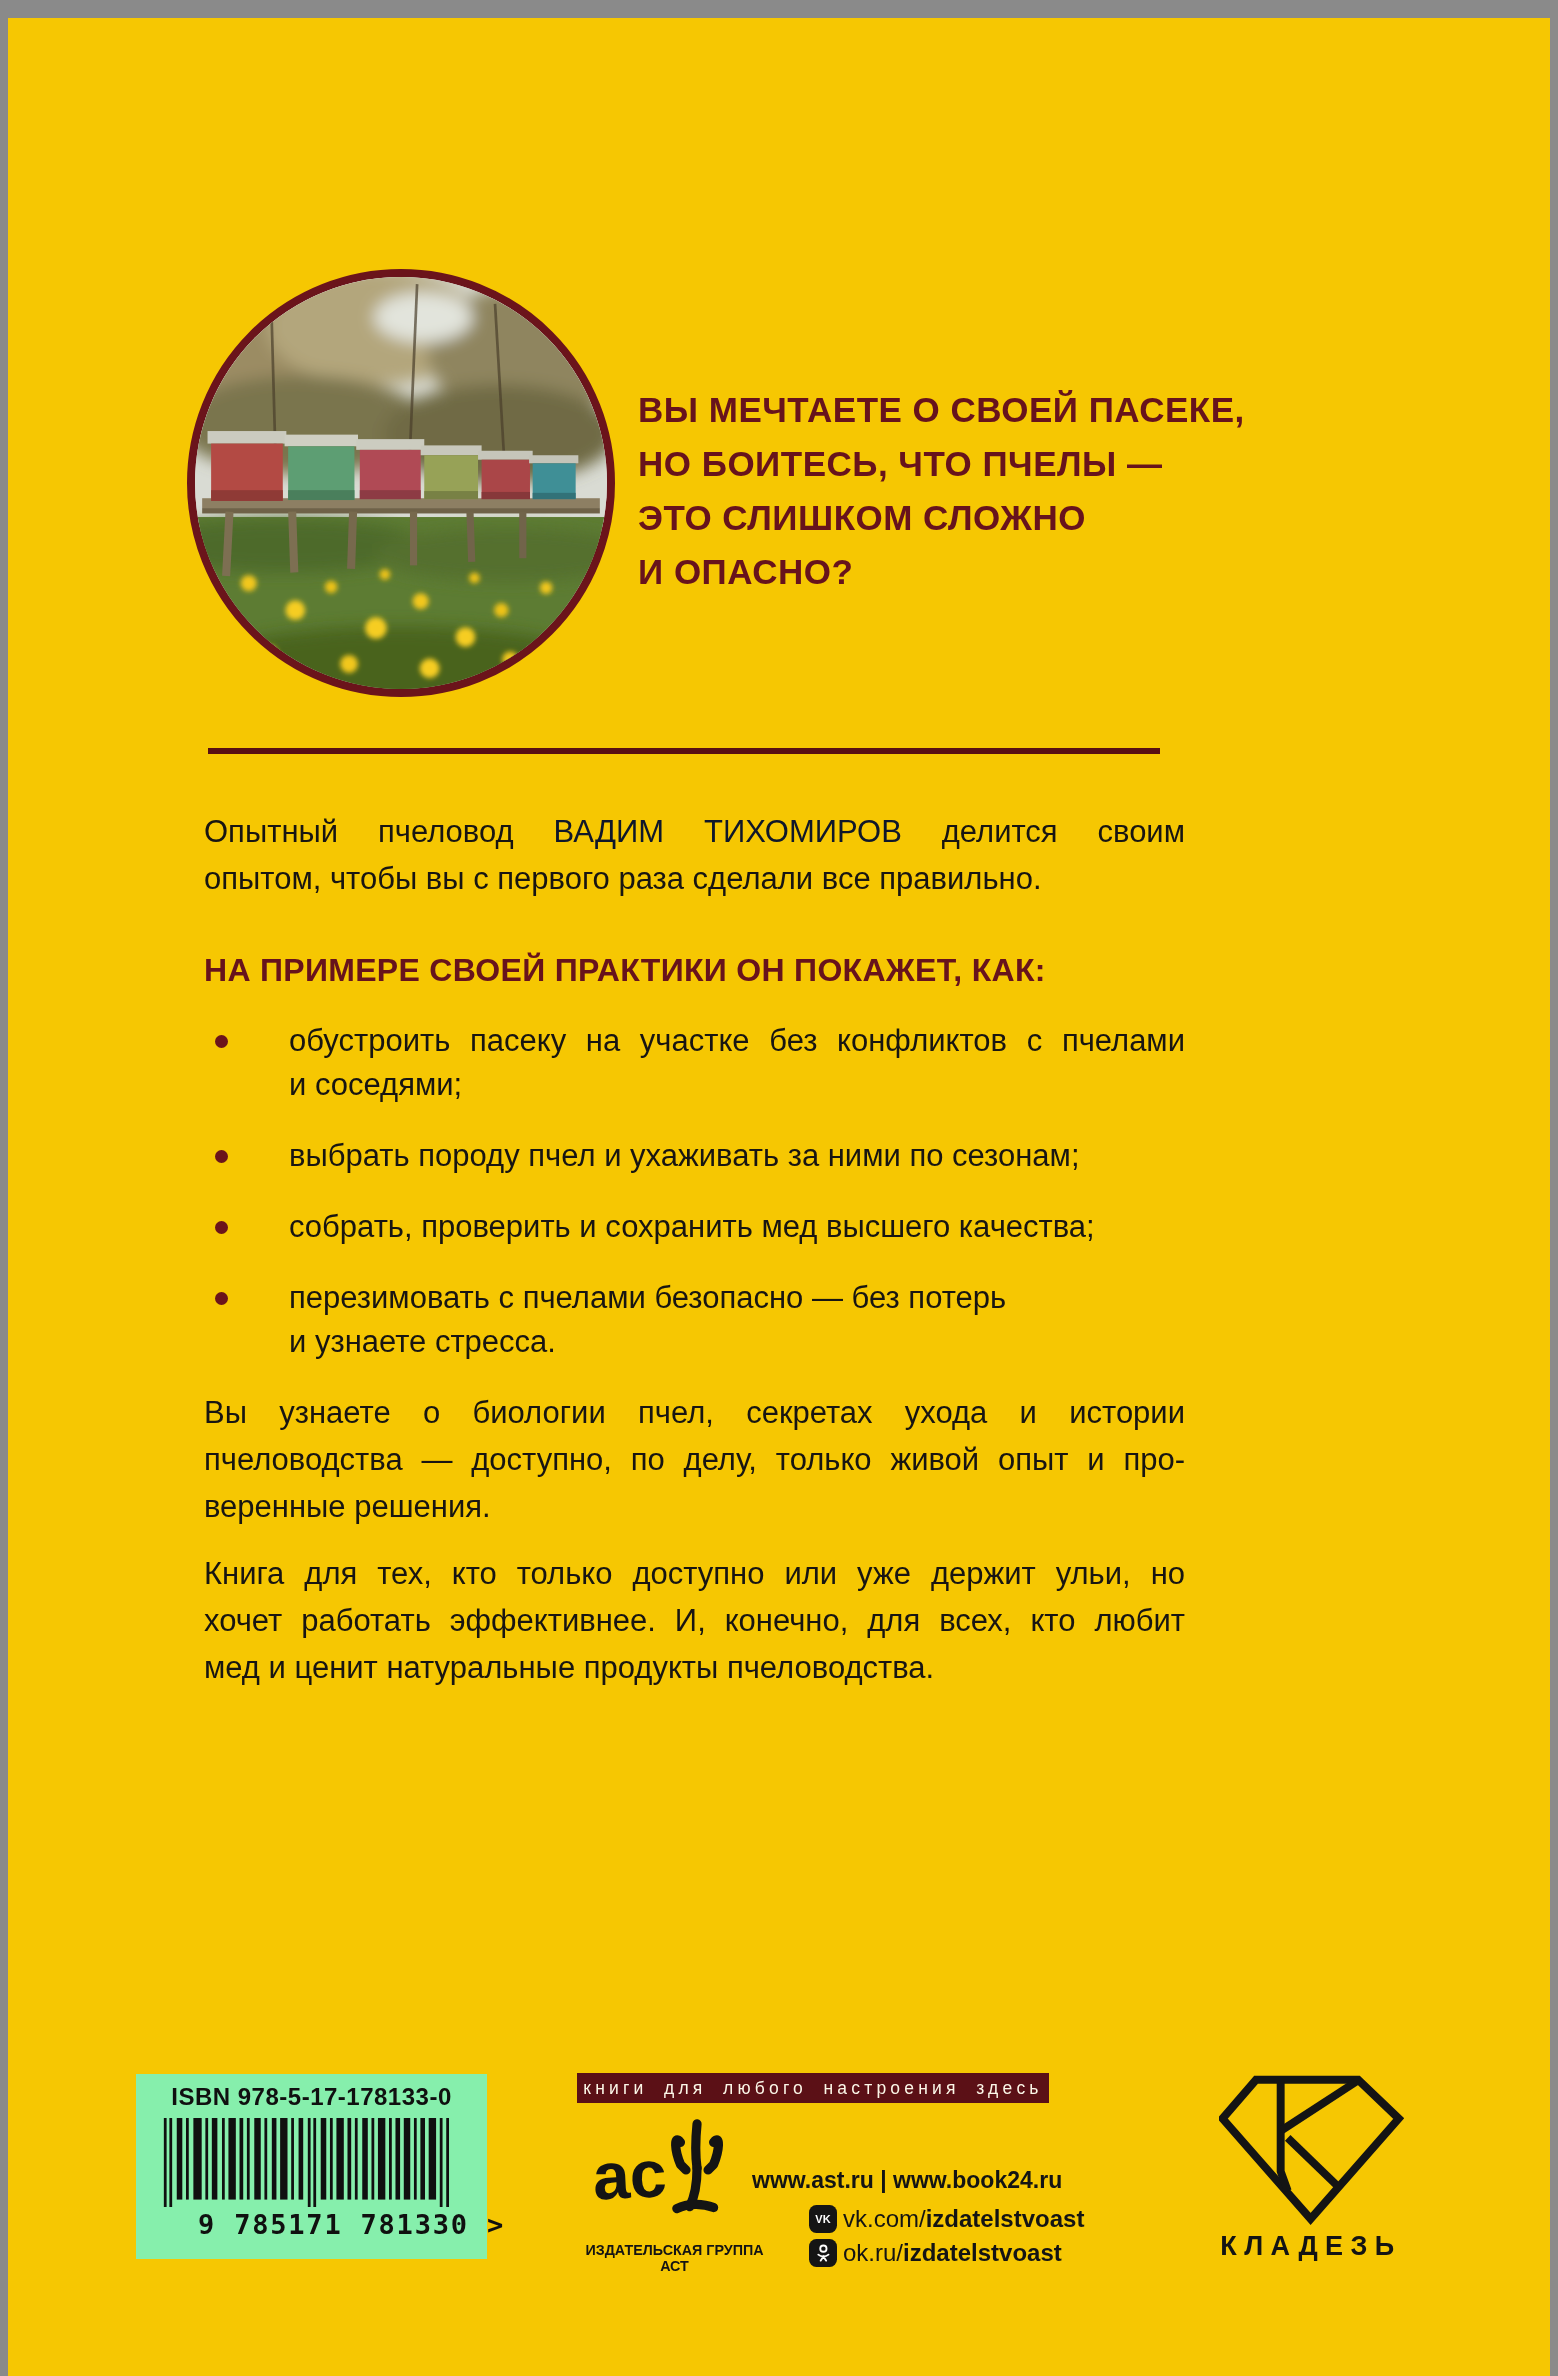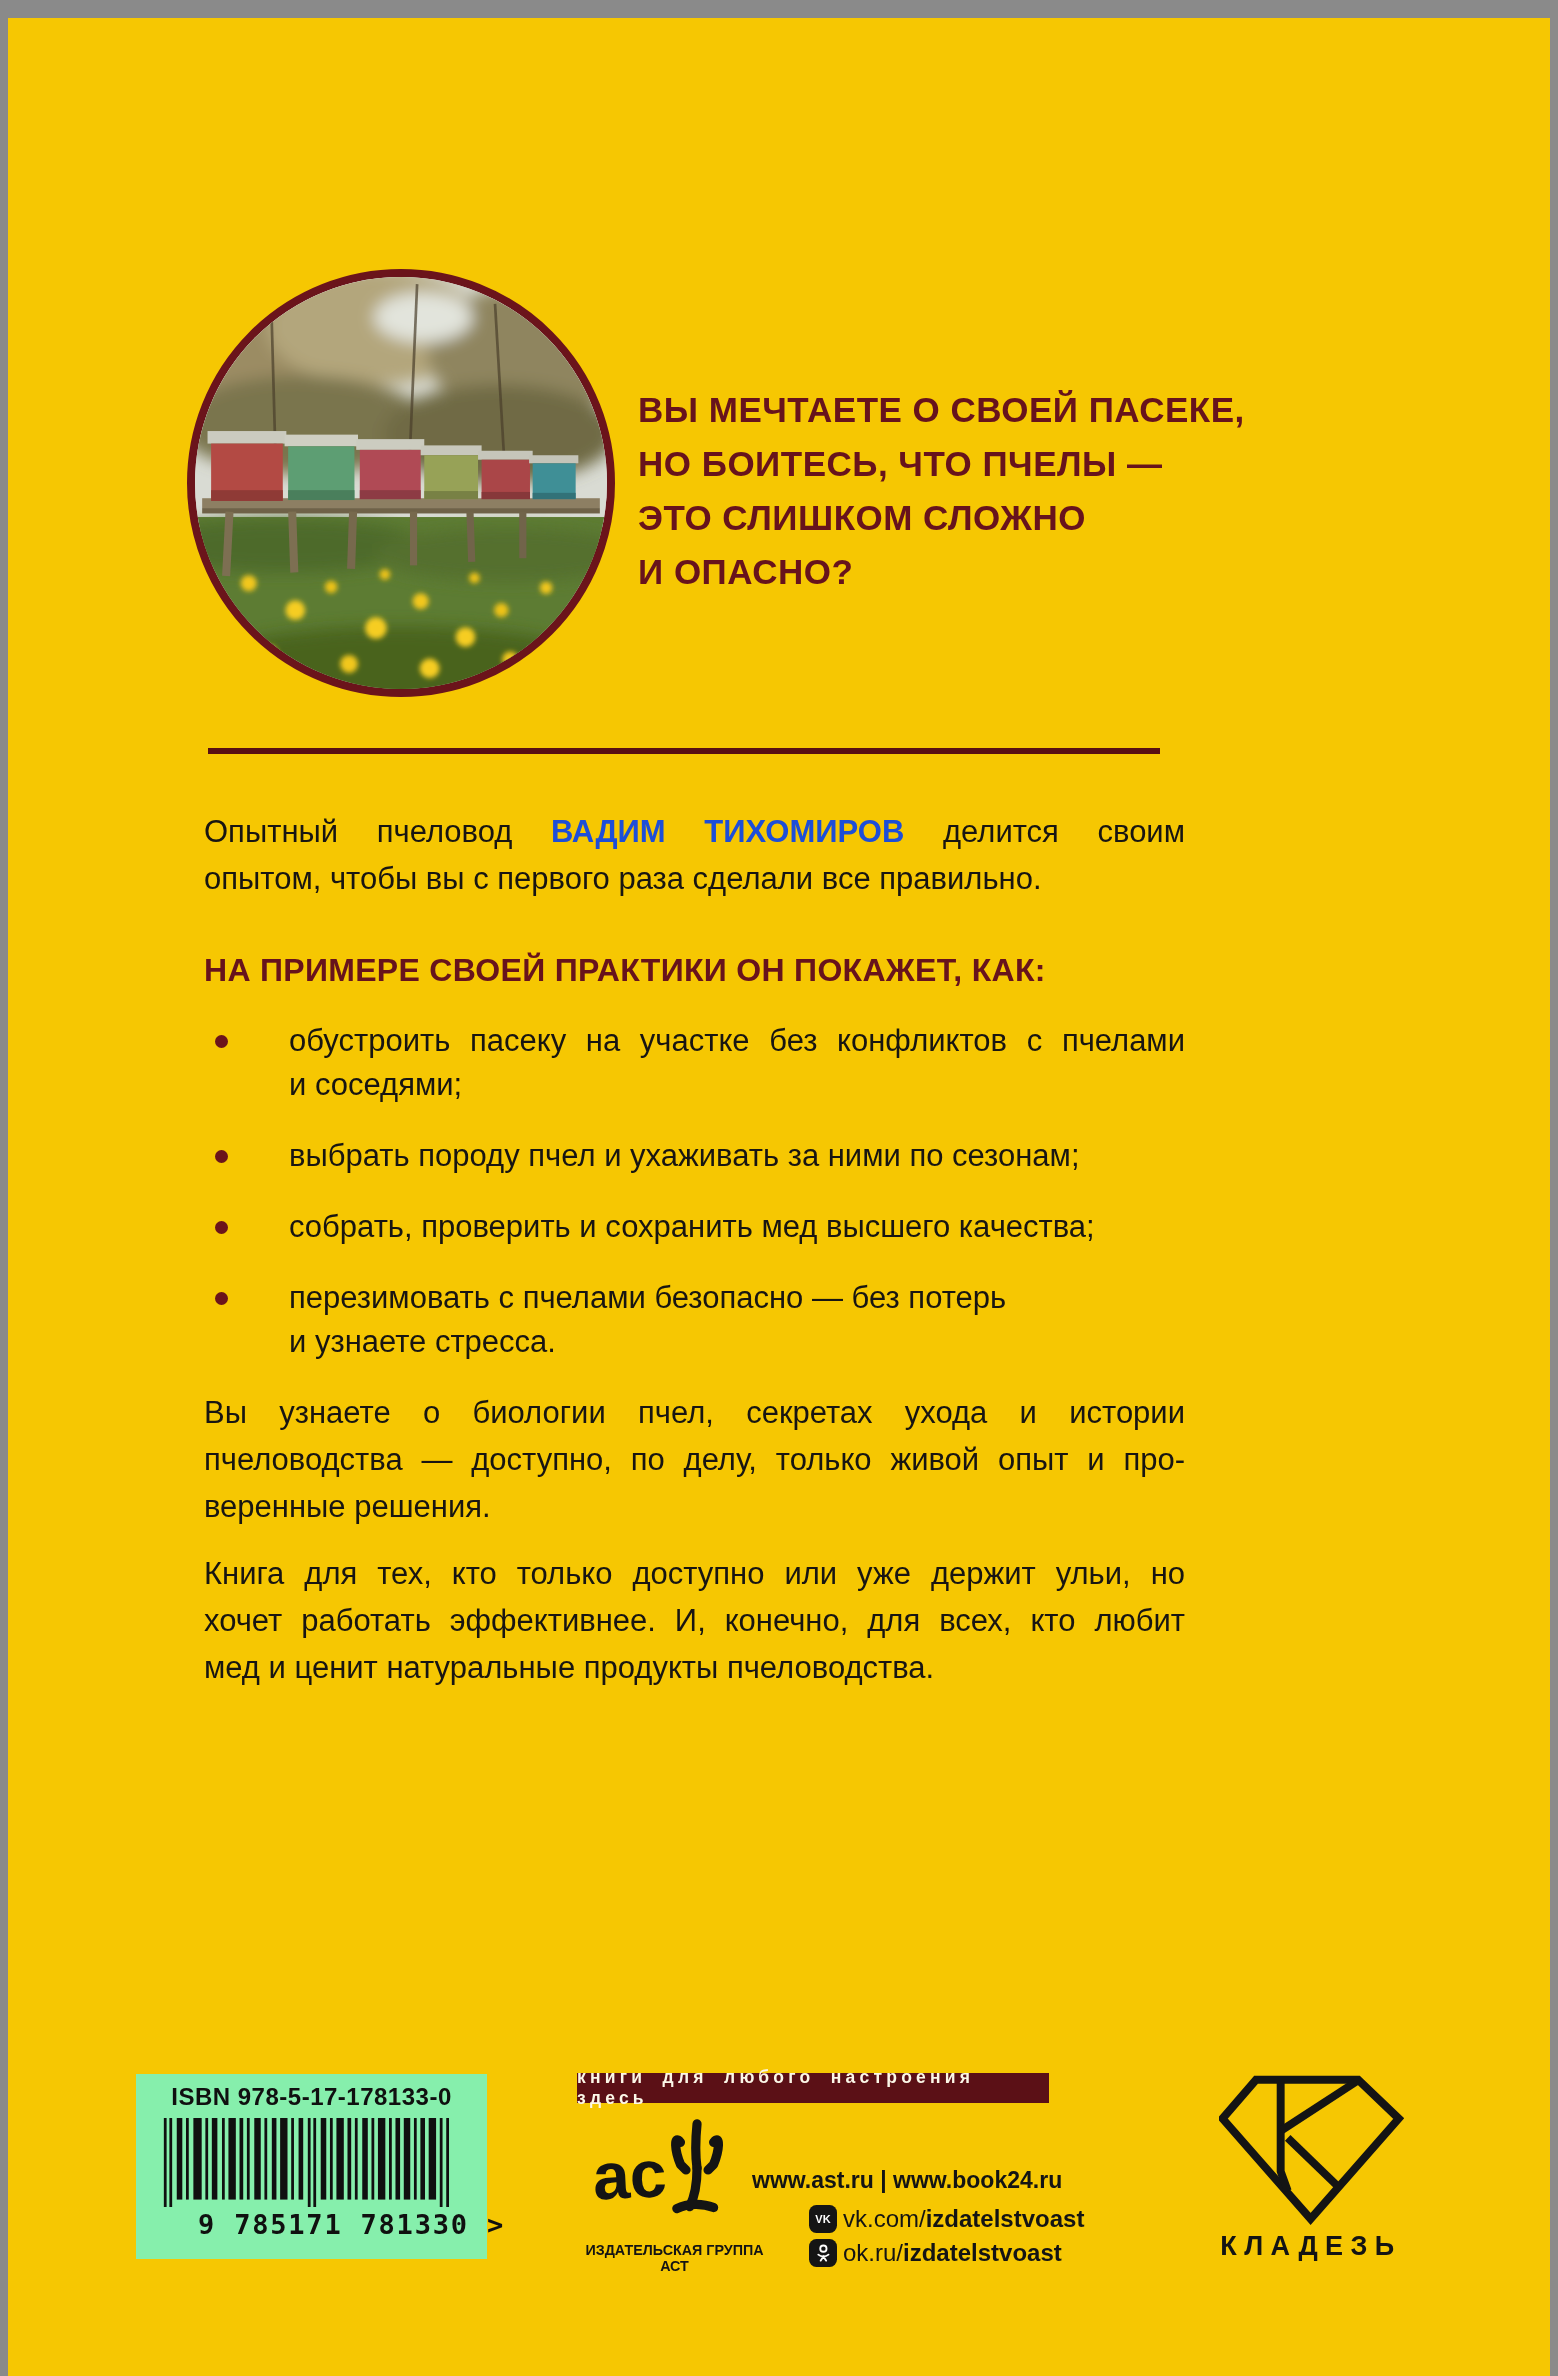--- a/index.html
+++ b/index.html
@@ -20,42 +20,42 @@
     font-size:35px;font-weight:bold;line-height:54px;letter-spacing:0.5px;
     color:#67131C;
   }
   
   .divider{position:absolute;left:200px;top:730px;width:952px;height:5.5px;background:#580F13;}
   
   .col{position:absolute;left:196px;width:981px;}
   .body-par{font-size:31px;line-height:47px;color:#181512;}
   .jl{text-align:justify;text-align-last:justify;}
   .intro{top:790px;}
-  .author{color:#1d4ed8;font-weight:bold;}
+  .author{color:#0f172a;font-weight:normal;}
   .list-header{
     position:absolute;left:196px;top:934px;width:1015px;
     font-size:32px;font-weight:bold;letter-spacing:0.3px;color:#67131C;
   }
   .bullets{top:1001px;}
   .bullet{position:relative;padding-left:85px;margin-bottom:27px;font-size:31px;line-height:44px;}
   .dot{position:absolute;left:11px;top:15.7px;width:13px;height:13px;border-radius:50%;background:#6B141B;}
   .about{top:1371px;}
   .audience{top:1532px;}
   
   .barcode-box{position:absolute;left:128px;top:2056px;width:351px;height:185px;background:#86efac;}
   .isbn{position:absolute;top:9.2px;left:0;width:100%;text-align:center;
         font-size:24px;font-weight:bold;letter-spacing:0.5px;color:#101010;}
   .bars{position:absolute;left:26px;top:44px;width:299px;height:89px;}
   .bc-digits{position:absolute;top:135px;left:0;width:100%;text-align:center;
         font-family:"DejaVu Sans Mono",monospace;font-size:27px;font-weight:bold;
         letter-spacing:1.8px;color:#101010;padding-left:40px;}
   .banner{
     position:absolute;left:569px;top:2055px;width:472px;height:30px;background:#5B1016;
     display:flex;align-items:center;justify-content:center;
-    color:#FCF7E8;font-size:17.5px;font-weight:bold;letter-spacing:4.2px;word-spacing:7.4px;
+    color:#FCF7E8;font-size:17.5px;font-weight:normal;letter-spacing:4.2px;word-spacing:7.4px;
   }
   .ast-logo{position:absolute;left:586px;top:2093px;width:138px;height:127px;}
   .ast-caption{position:absolute;left:565px;top:2224px;width:203px;text-align:center;
         font-size:14.3px;font-weight:bold;color:#141414;}
   .sites{position:absolute;left:744px;top:2149px;font-size:23px;font-weight:bold;color:#141414;}
   .social{position:absolute;font-size:24px;color:#141414;display:flex;align-items:center;gap:6px;}
   .social .handle{font-weight:bold;}
   .vk-line{left:801px;top:2187px;}
   .ok-line{left:801px;top:2221px;}
   .sq-icon{width:28px;height:28px;border-radius:7.4px;background:#151515;display:flex;

